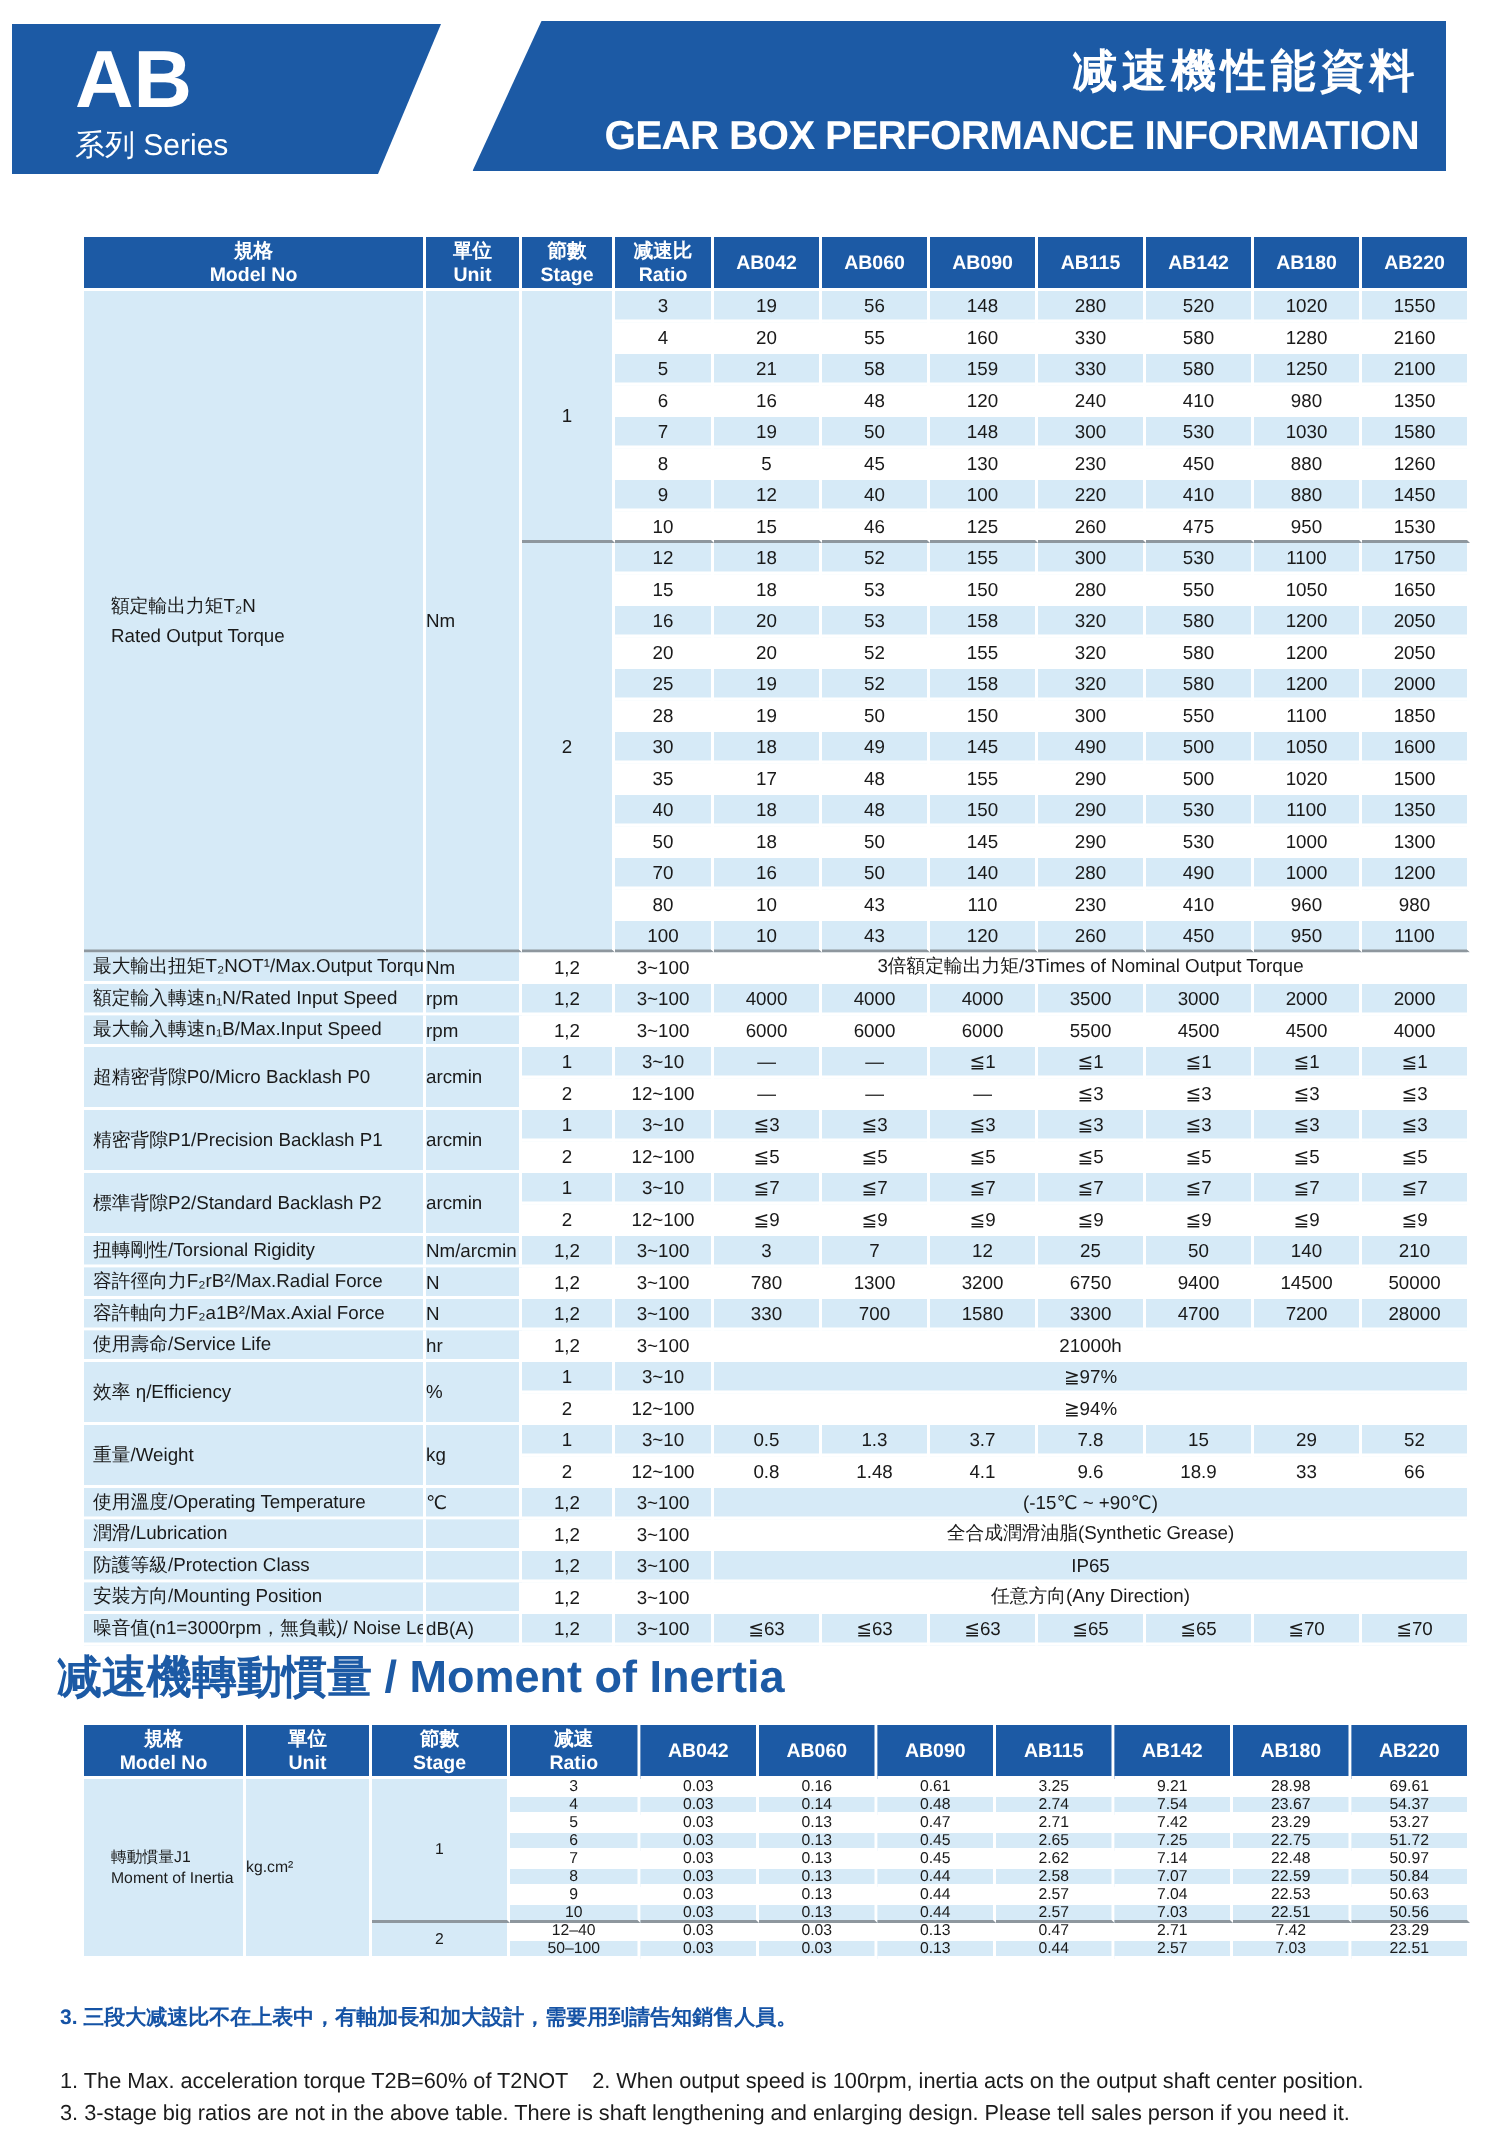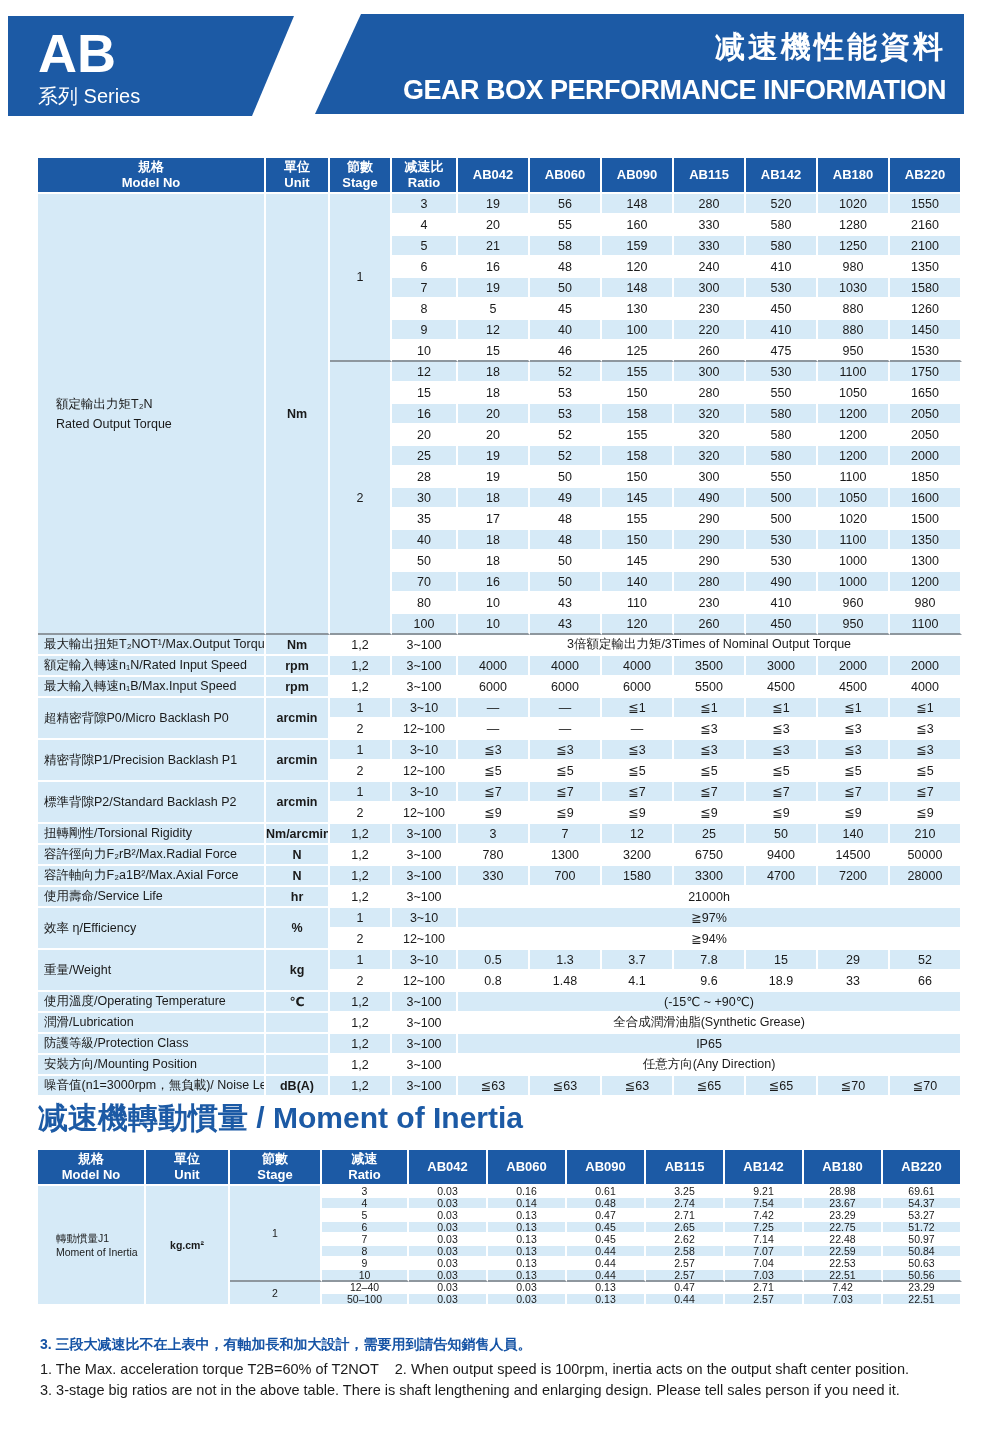--- a/index.html
+++ b/index.html
@@ -3,54 +3,54 @@
 <meta charset="utf-8">
 <style>
   :root{ --blue:#1c5aa5; --lb:#d6eaf7; --sep:#8e979e; --fnblue:#1553a5; }
   *{ box-sizing:border-box; }
   body{ margin:0; background:#fff; font-family:"Liberation Sans","DejaVu Sans",sans-serif; }
   .page{ position:relative; width:1000px; height:1431px; background:#fff; overflow:hidden; }
 
   
   .banner{ position:absolute; background:var(--blue); color:#fff; }
   .banner-left{ left:8px; top:16px; width:286px; height:100px;
-    clip-path:polygon(0 0,100% 0,calc(100% - 42px) 100%,0 100%); }
+    clip-path:polygon(0 0,100% 0,calc(100% - 42px) 100%,0 100%);padding-left:12px; }
   .banner-left .ab{ font-size:54px; font-weight:bold; line-height:1.0; margin:10px 0 0 30px; }
   .banner-left .series{ font-size:20px; margin:3px 0 0 30px; }
   .banner-right{ left:315px; top:14px; width:649px; height:100px; text-align:right;
     clip-path:polygon(46px 0,100% 0,100% 100%,0 100%); }
   .banner-right .tzh{ font-size:30px; font-weight:bold; letter-spacing:3px; margin:13px 18px 0 0; }
   .banner-right .ten{ font-size:27px; font-weight:bold; letter-spacing:-0.5px; margin:7px 18px 0 0; }
 
   
-  table{ border-collapse:separate; border-spacing:0; table-layout:fixed; position:absolute; left:38px; }
+  table{ border-collapse:separate; border-spacing:0; table-layout:fixed; position:absolute; left:56px; }
   #perf-table{ top:158px; width:924px; }
   #inertia-table{ top:1150px; width:924px; }
   th.head{ background:var(--blue); color:#fff; font-size:13px; font-weight:bold; height:36px;
     line-height:1.2; text-align:center; padding:0; border-right:2px solid #fff; border-bottom:2px solid #fff; }
   td{ padding:0; overflow:hidden; white-space:nowrap; border-right:2px solid #fff; border-bottom:2px solid #fff; color:#1a1a1a; }
   #perf-table td{ height:21px; font-size:12.5px; }
   #inertia-table td{ height:12px; font-size:10.5px; line-height:10px; }
   .bg-b{ background:var(--lb); } .bg-w{ background:#fff; }
   .lb{ background:var(--lb); }
   .val{ text-align:center; }
   .lbl{ font-size:11px; padding-left:6px; text-align:left; }
   .big{ vertical-align:middle; font-size:11px; padding-left:18px; text-align:left; }
   .big div{ margin:4px 0; }
-  .unit{ text-align:center; font-size:12px;font-weight:bold; }
+  .unit{ font-size:12px; }
   .stg{ text-align:center; font-size:12.5px; }
   .sep{ border-bottom:2px solid var(--sep); }
 
   
   .section-title{ position:absolute; left:38px; top:1098px; margin:0; font-size:30px; font-weight:bold; color:var(--blue); }
   .footnotes{ position:absolute; left:40px; top:1334px; width:935px; }
   .fn{ white-space:pre-wrap; }
   .fn-zh{ margin:0; font-size:14px; font-weight:bold; color:var(--fnblue); line-height:1.5; }
   .fn-en{ margin:0; font-size:14.5px; color:#1b1b1b; line-height:1.45; }
-  .fn-en.first{ margin-top:4px; }
+  .fn-en.first{ margin-top:23px; }
 </style>
 </head>
 <body>
 
 <div class="page">
 
   <div class="banner banner-left">
     <div class="ab">AB</div>
     <div class="series">系列 Series</div>
   </div>

